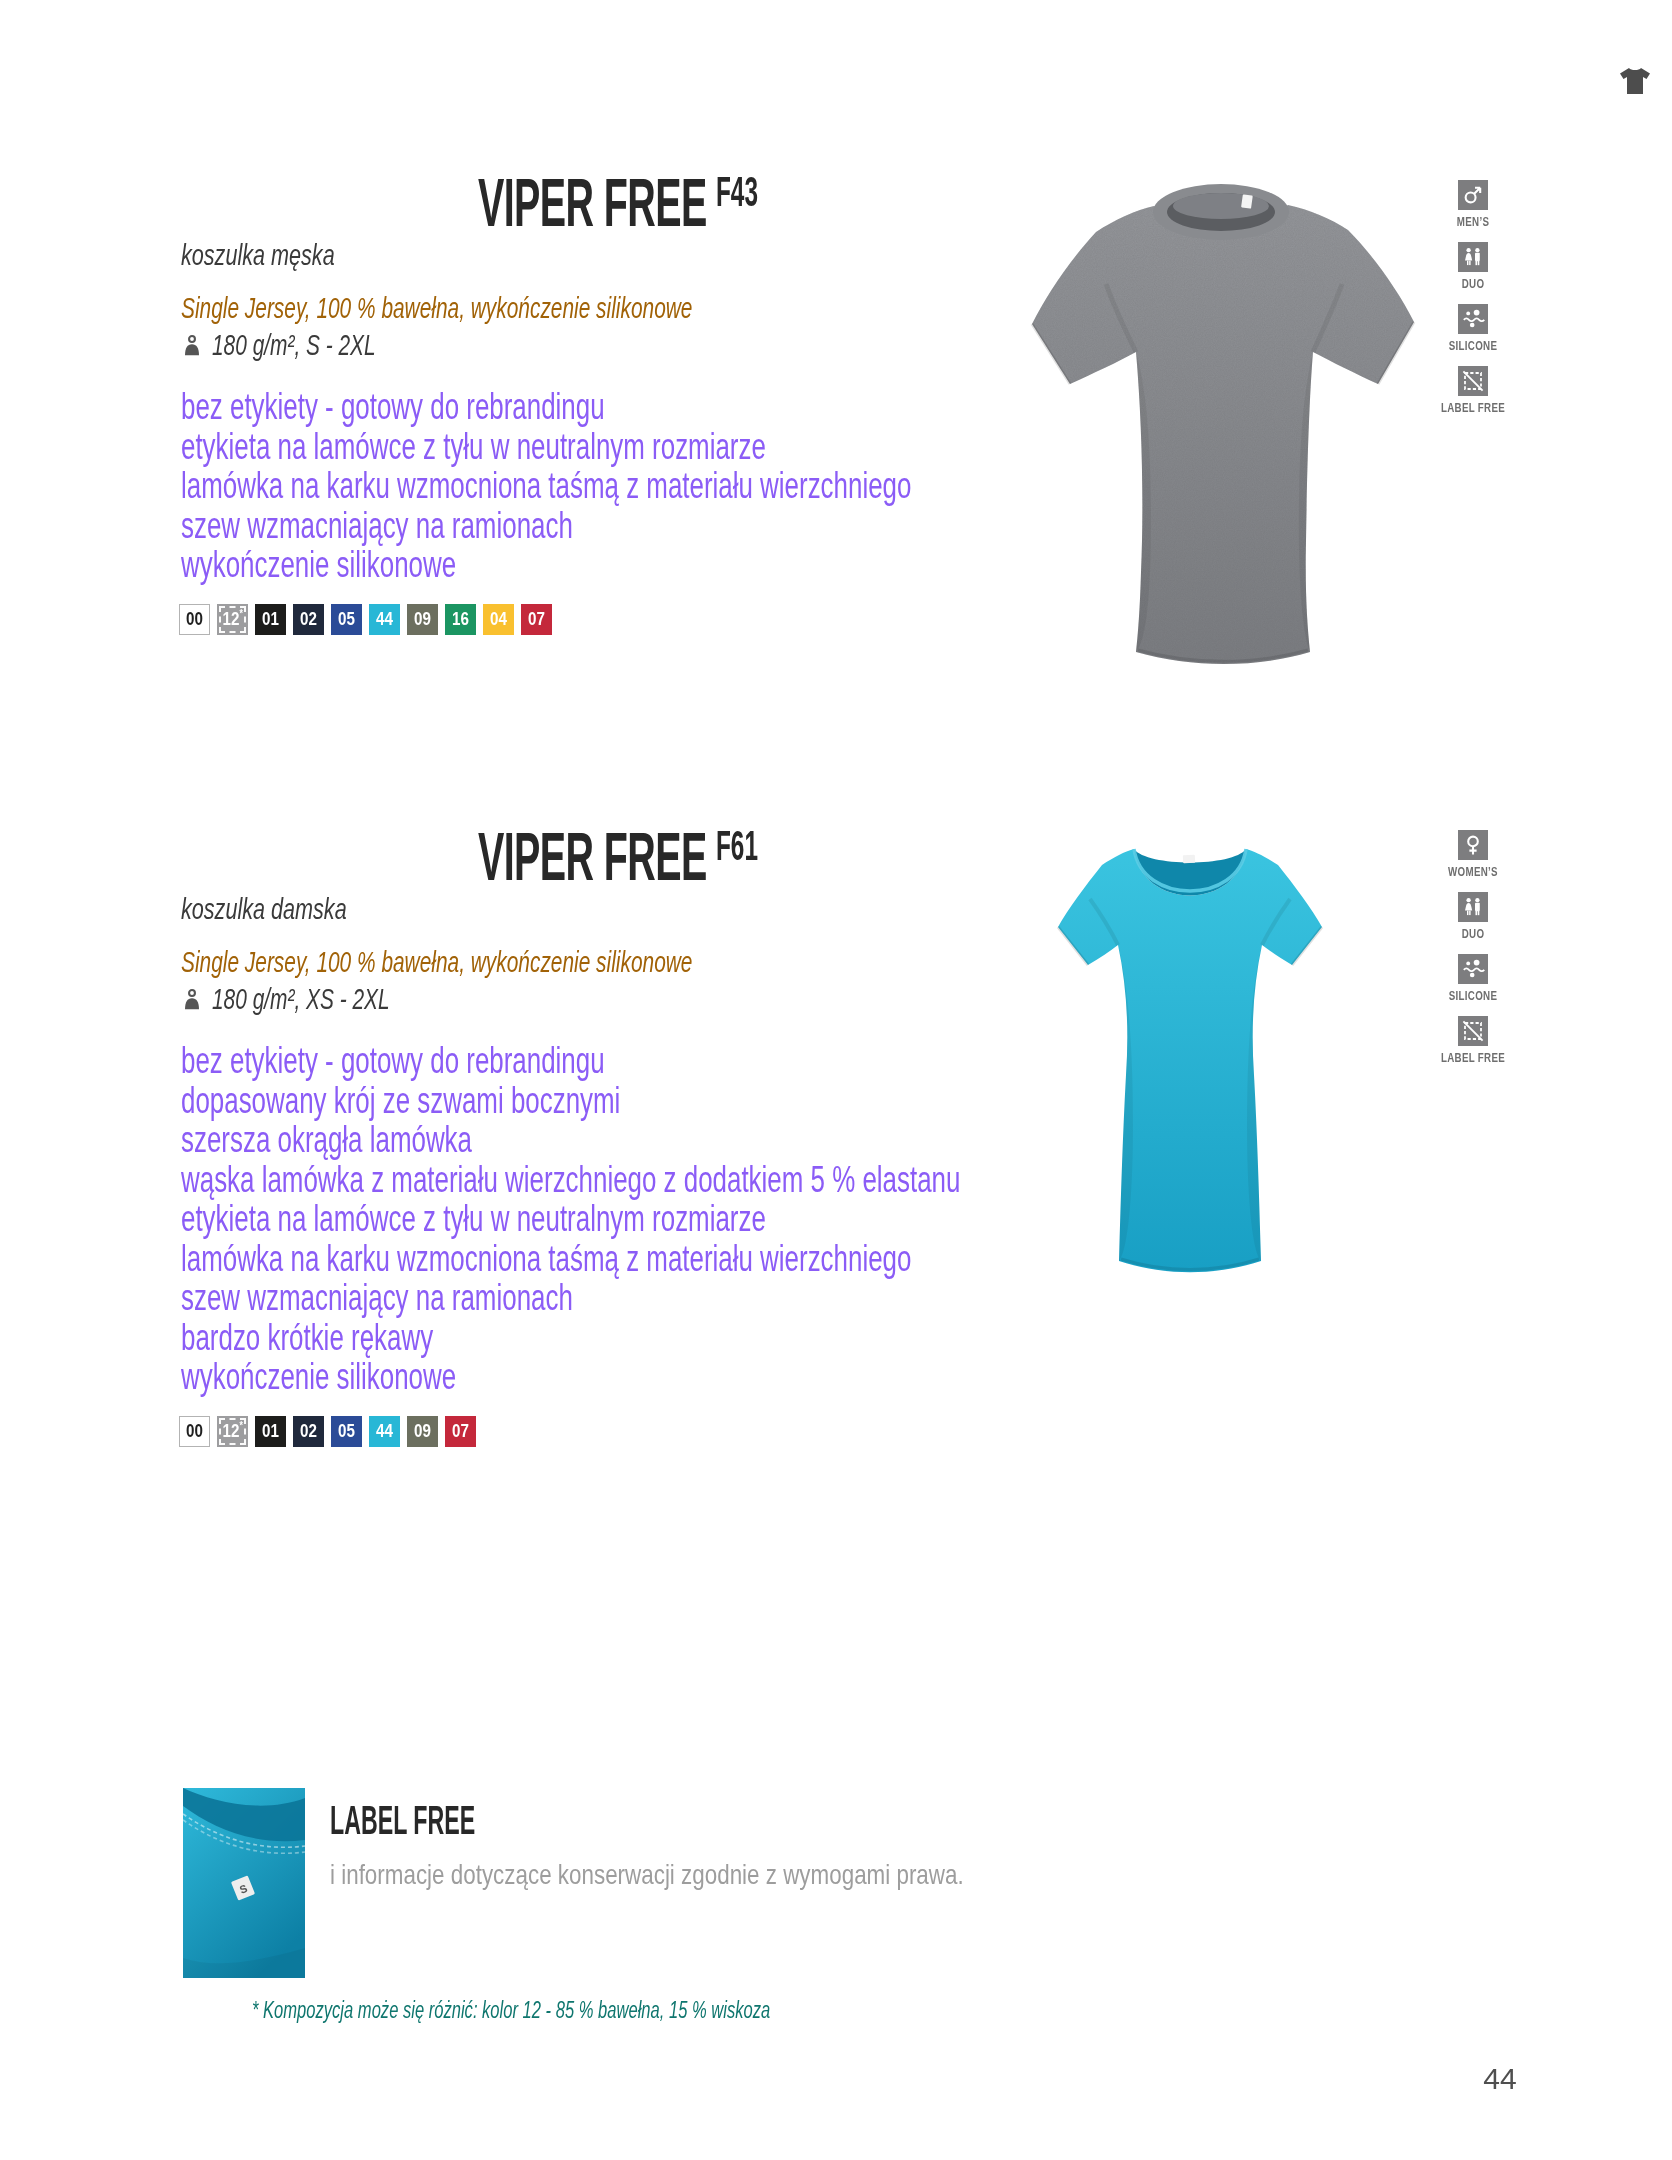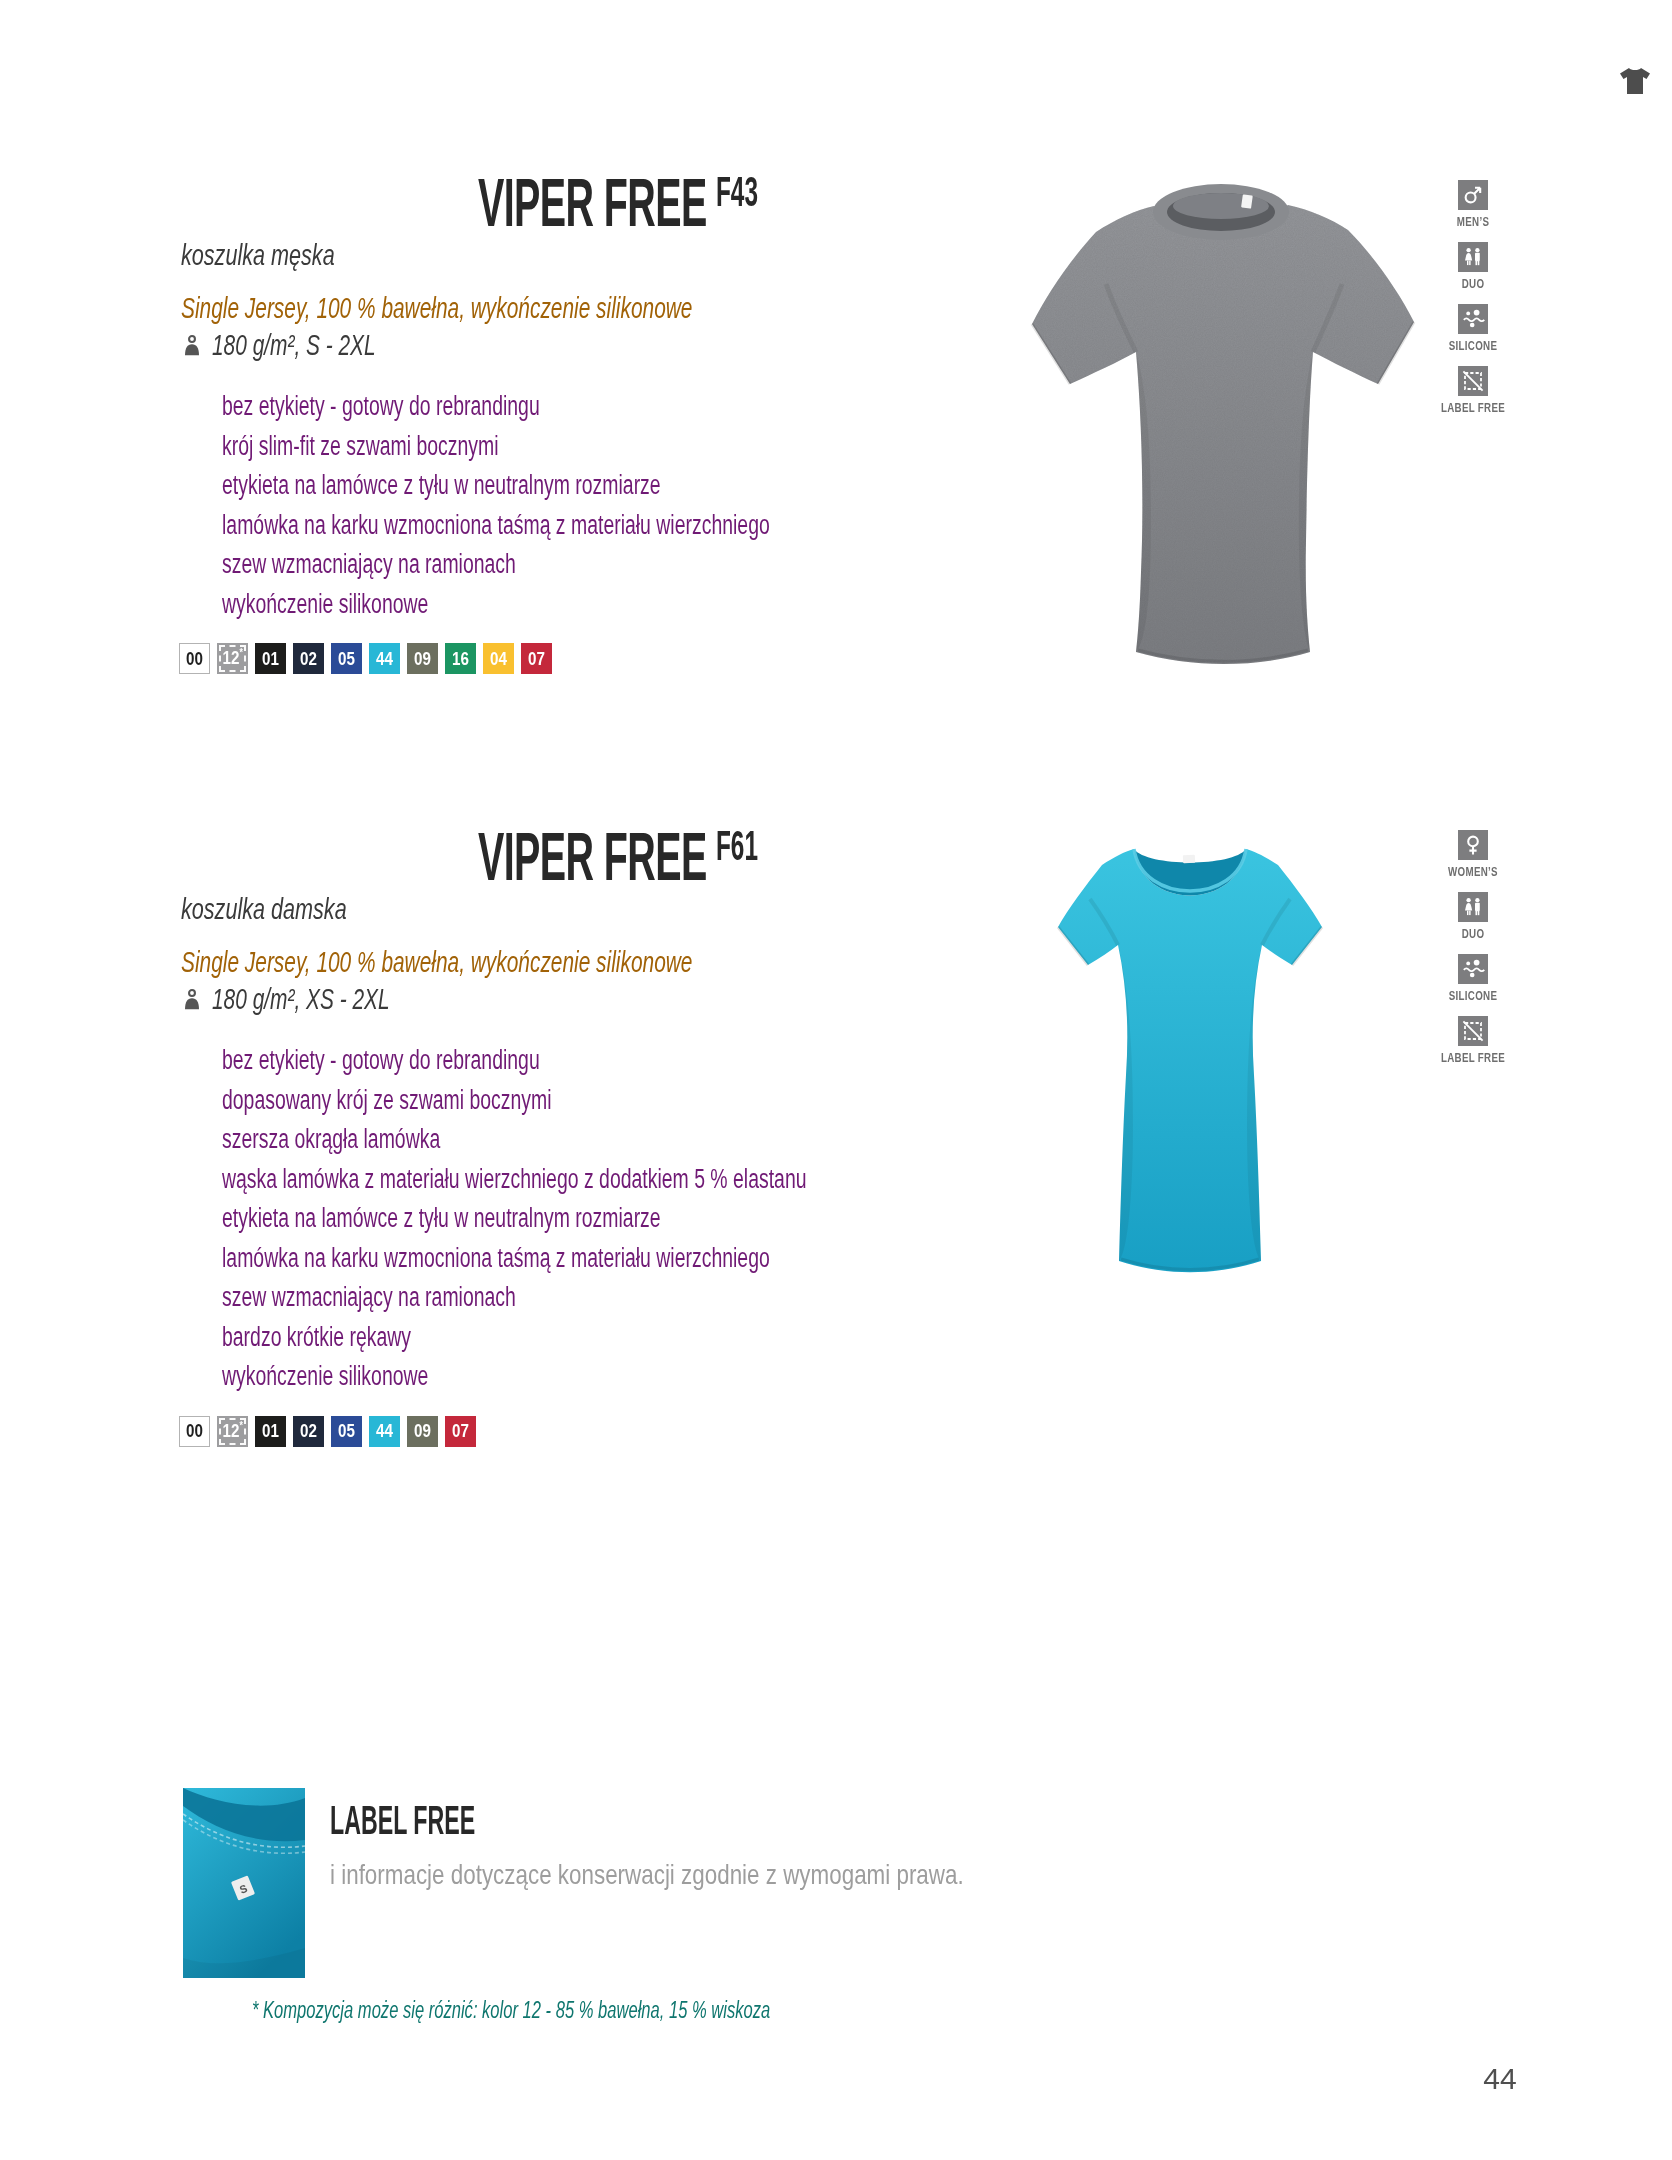--- a/index.html
+++ b/index.html
@@ -12,21 +12,21 @@
   .title-row{height:52px;line-height:52px;white-space:nowrap;text-align:right;}
   .title{display:inline-block;transform:scaleX(0.58);transform-origin:0 100%;
          font-size:68px;font-weight:bold;color:#282828;letter-spacing:-1px;white-space:nowrap;}
   .code{font-size:42px;position:relative;top:-20px;margin-left:16px;letter-spacing:0;}
   .subtitle{margin-top:12px;height:30px;line-height:30px;font-style:italic;font-size:30px;color:#3a3a3a;}
   .material{margin-top:24px;height:29px;line-height:29px;font-style:italic;font-size:29px;color:#a16207;}
   .weight-row{margin-top:8px;height:29px;line-height:29px;font-style:italic;font-size:29px;color:#3a3a3a;
               display:flex;align-items:center;}
   .weight-row svg{margin-right:9px;flex:0 0 auto;}
   .features{margin-top:27px;}
-  .feature{height:39.5px;line-height:39.5px;font-size:27px;color:#701a75;margin-left:41px;}
+  .feature{height:39.5px;line-height:39.5px;font-size:36px;color:#8b5cf6;}
   .swatches{margin-top:19px;margin-left:-2px;display:flex;gap:7px;}
   .swatch{width:31px;height:31px;display:flex;align-items:center;justify-content:center;
           font-size:19px;font-weight:bold;box-sizing:border-box;}
   .swatch .swlab{display:inline-block;transform:scaleX(0.8);white-space:nowrap;}
   .swatch sup{font-size:11px;position:relative;top:-1px;}
   .swatch-light{border:1px solid #b3b3b3;}
   .swatch-stamp{outline:2px dashed rgba(255,255,255,0.95);outline-offset:-4px;}
 
   .icon-col{position:absolute;left:1458px;width:30px;}
   .icon-unit{position:relative;width:30px;height:62px;}
@@ -66,21 +66,20 @@
     <div class="material"><span class="cond">Single Jersey, 100 % bawełna, wykończenie silikonowe</span></div>
     <div class="weight-row">
       <svg width="22" height="24" viewBox="0 0 20 22">
         <circle cx="10" cy="4.6" r="2.7" fill="none" stroke="#555" stroke-width="1.9"></circle>
         <path d="M3.6 19.5 C3.6 12.5 5.8 9.3 10 9.3 C14.2 9.3 16.4 12.5 16.4 19.5 Z" fill="#555"></path>
       </svg>
       <span class="cond">180 g/m², S - 2XL</span>
     </div>
     <div class="features">
         <div class="feature"><span class="cond">bez etykiety - gotowy do rebrandingu</span></div>
-        <div class="feature"><span class="cond">krój slim-fit ze szwami bocznymi</span></div>
         <div class="feature"><span class="cond">etykieta na lamówce z tyłu w neutralnym rozmiarze</span></div>
         <div class="feature"><span class="cond">lamówka na karku wzmocniona taśmą z materiału wierzchniego</span></div>
         <div class="feature"><span class="cond">szew wzmacniający na ramionach</span></div>
         <div class="feature"><span class="cond">wykończenie silikonowe</span></div>
       </div>
     <div class="swatches">
         <div class="swatch swatch-light" style="background: rgb(255, 255, 255); color: rgb(31, 31, 31);">
           <span class="swlab">00</span>
         </div>
         <div class="swatch swatch-stamp" style="background: rgb(157, 157, 159); color: rgb(255, 255, 255);">

